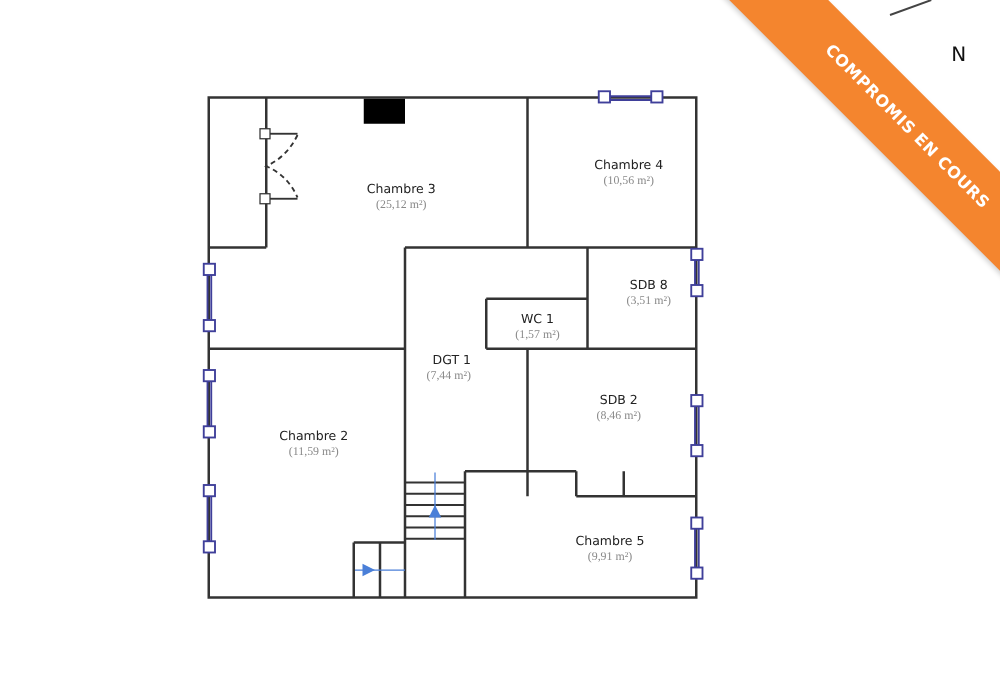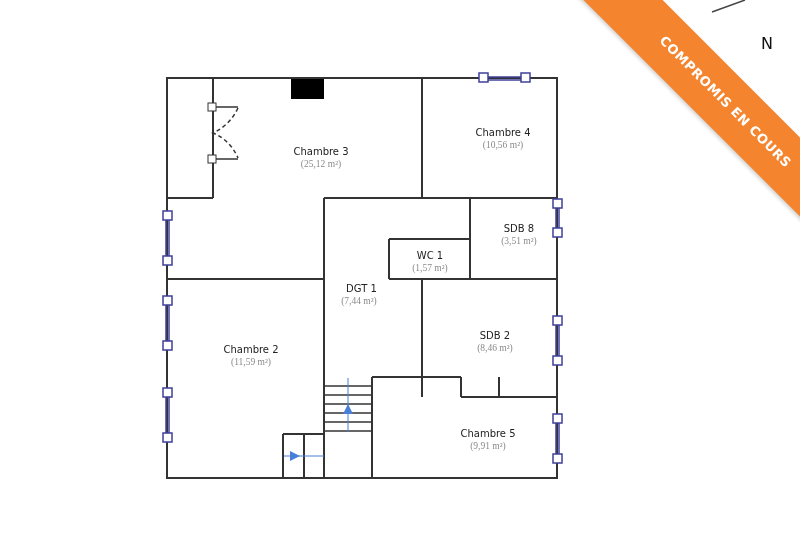--- a/index.html
+++ b/index.html
@@ -121,21 +121,21 @@
   <div class="room-area">(3,51 m²)</div>
 </div>
 <div class="room-label" style="left:430px;top:249px;">
   <div class="room-name">WC 1</div>
   <div class="room-area">(1,57 m²)</div>
 </div>
 <div class="room-label" style="left:359px;top:282px;text-align:right;">
   <div class="room-name">DGT 1</div>
   <div class="room-area">(7,44 m²)</div>
 </div>
-<div class="room-label" style="left:495px;top:329px;">
+<div class="room-label" style="left:495px;top:314px;">
   <div class="room-name">SDB 2</div>
   <div class="room-area">(8,46 m²)</div>
 </div>
 <div class="room-label" style="left:251px;top:343px;">
   <div class="room-name">Chambre 2</div>
   <div class="room-area">(11,59 m²)</div>
 </div>
 <div class="room-label" style="left:488px;top:427px;">
   <div class="room-name">Chambre 5</div>
   <div class="room-area">(9,91 m²)</div>

